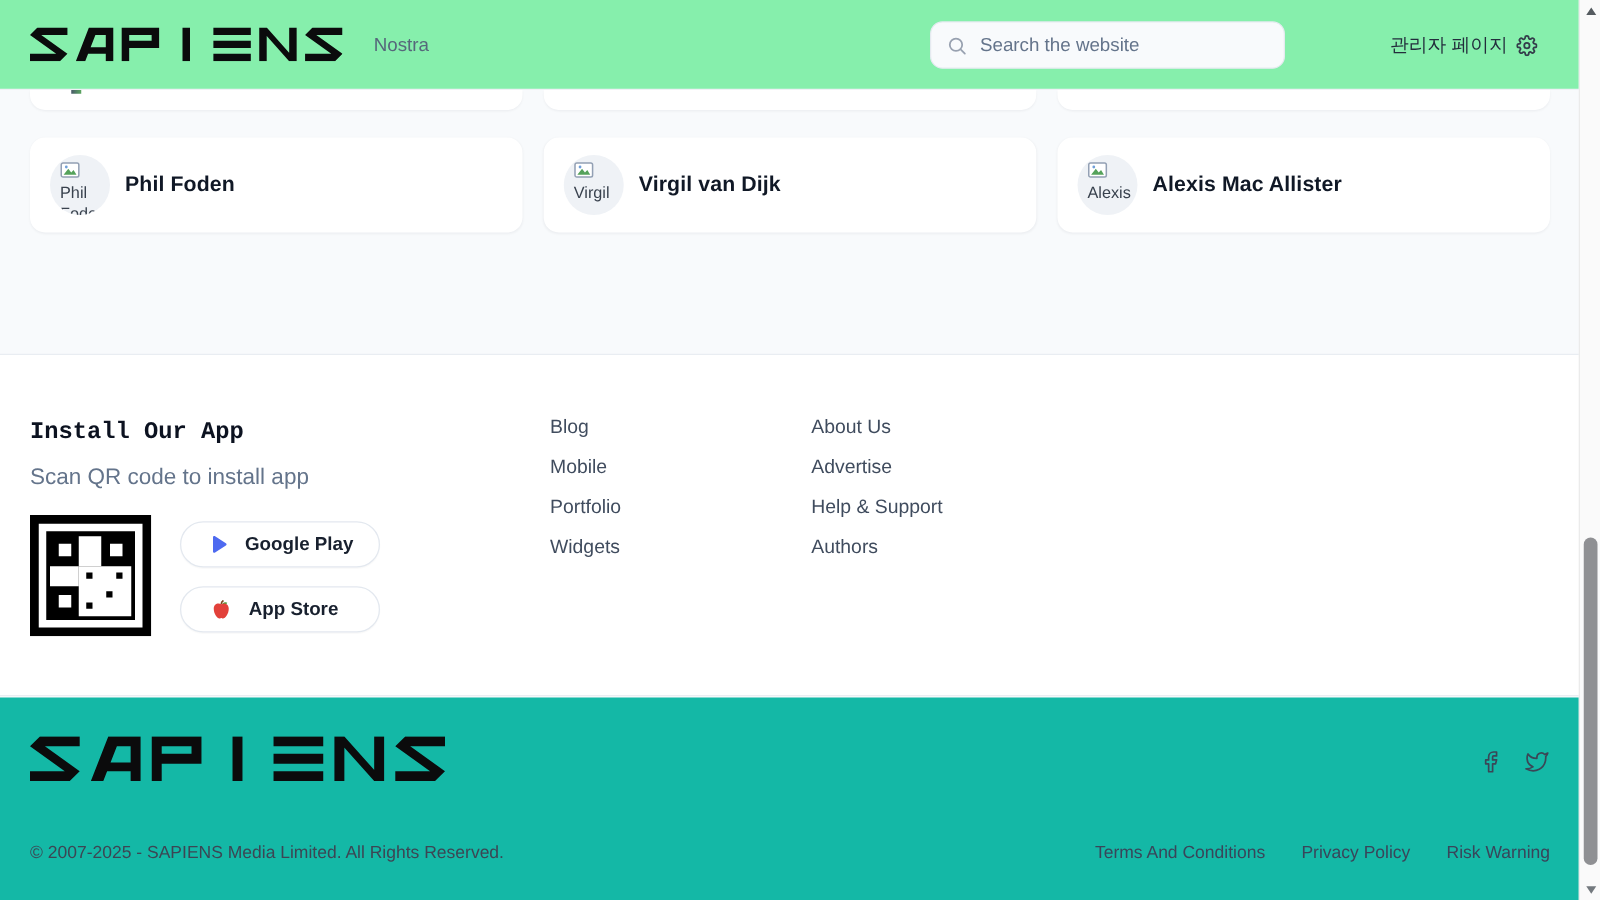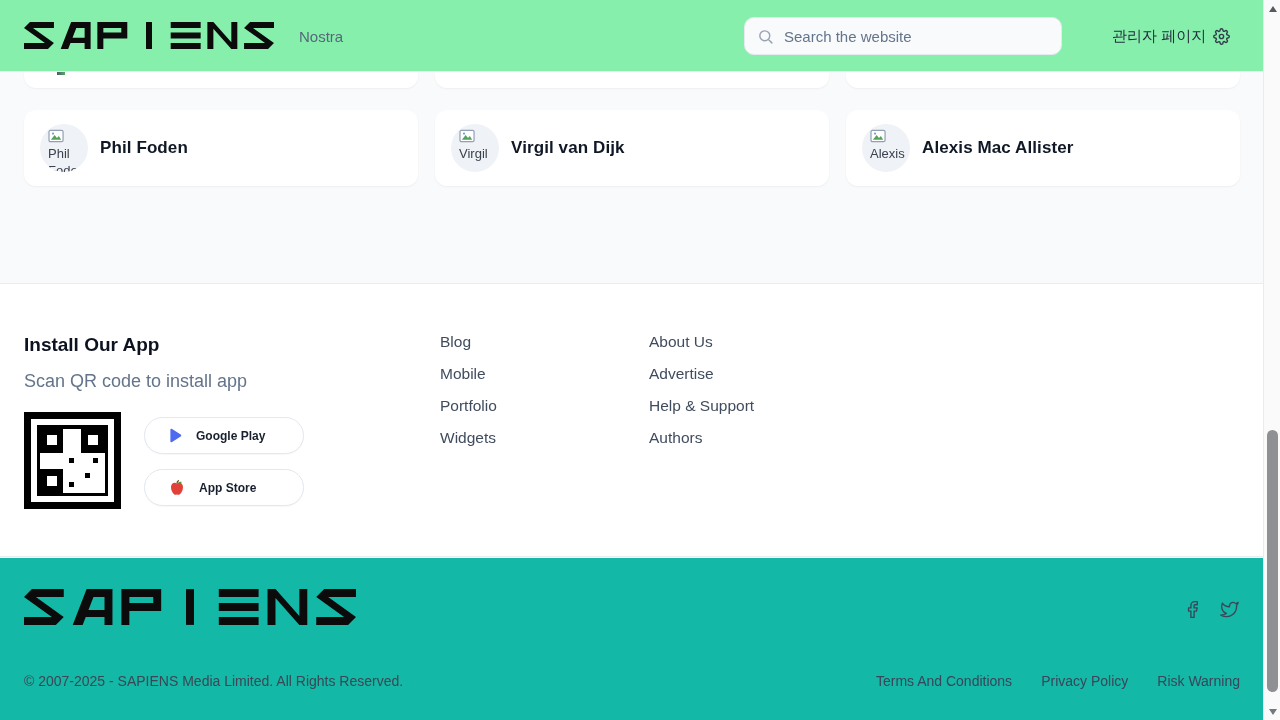--- a/index.html
+++ b/index.html
@@ -17,21 +17,21 @@
   .header {
     position:absolute; top:0; left:0; width:1280px; height:72px;
     background:#86efac; border-bottom:1px solid #eef1f5; z-index:20;
   }
   .logo-link { position:absolute; left:24px; top:22px; display:block; }
   .nav-link {
     position:absolute; left:299px; top:0; height:72px; display:flex; align-items:center;
     font-size:15px; color:#56677b; font-weight:500;
   }
   .search-wrap {
-    position:absolute; left:744px; top:17px; width:318px; height:38px;
+    position:absolute; left:744px; top:17px; width:284px; height:38px;
     background:#f8fafc; border:1px solid #e5eaf0; border-radius:10px;
     display:flex; align-items:center; padding:0 12px;
   }
   .search-wrap svg { flex:0 0 auto; }
   .search-input {
     border:none; outline:none; background:transparent; margin-left:10px; width:100%;
     font-size:15px; font-family:"Liberation Sans", sans-serif; color:#1f2937;
   }
   .search-input::placeholder { color:#64748b; }
   .admin-link {
@@ -68,28 +68,28 @@
     padding:5px 2px 0 8px; word-break:break-word;
   }
   .avatar svg { vertical-align:-2px; margin-right:2px; }
   .card-name { margin-left:12px; font-size:17px; font-weight:700; color:#101826; letter-spacing:.1px; }
 
   
   .footer-main {
     position:absolute; top:284px; left:0; width:1280px; height:273px;
     background:#ffffff; border-bottom:1px solid #e9edf2;
   }
-  .install-heading { position:absolute; left:24px; top:50px; font-size:19px; font-weight:700; color:#0c1220; }
+  .install-heading { position:absolute; left:24px; top:50px; font-size:19px; font-weight:700; color:#0c1220;font-family:Liberation Mono, monospace; }
   .install-sub { position:absolute; left:24px; top:87px; font-size:18px; color:#64748b; }
   .qr { position:absolute; left:24px; top:128px; width:97px; height:97px; display:block; }
   .store-btn {
     position:absolute; left:144px; width:160px; height:37px;
     background:#ffffff; border:1px solid #e3e8ef; border-radius:19px;
     display:flex; align-items:center; padding-left:24px; gap:14px;
-    font-family:"Liberation Sans", sans-serif; font-size:12px; font-weight:700; color:#18202e;
+    font-family:"Liberation Sans", sans-serif; font-size:15px; font-weight:700; color:#18202e;
     cursor:pointer; box-shadow:0 1px 1px rgba(16,24,40,.03);
   }
   .store-btn.gp { top:133px; }
   .store-btn.as { top:185px; }
   .fcol { position:absolute; top:50px; display:flex; flex-direction:column; }
   .fcol.c1 { left:440px; }
   .fcol.c2 { left:649px; }
   .fcol a { font-size:15.5px; color:#404c5e; line-height:16px; margin-bottom:16px; display:block; }
 
   

